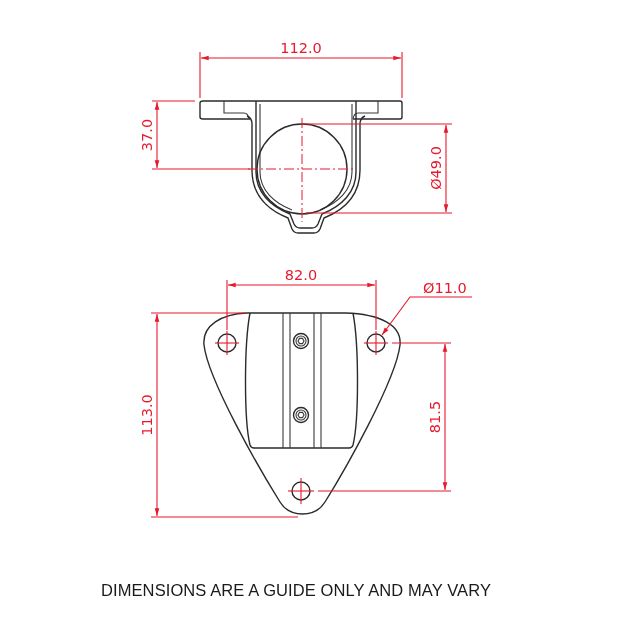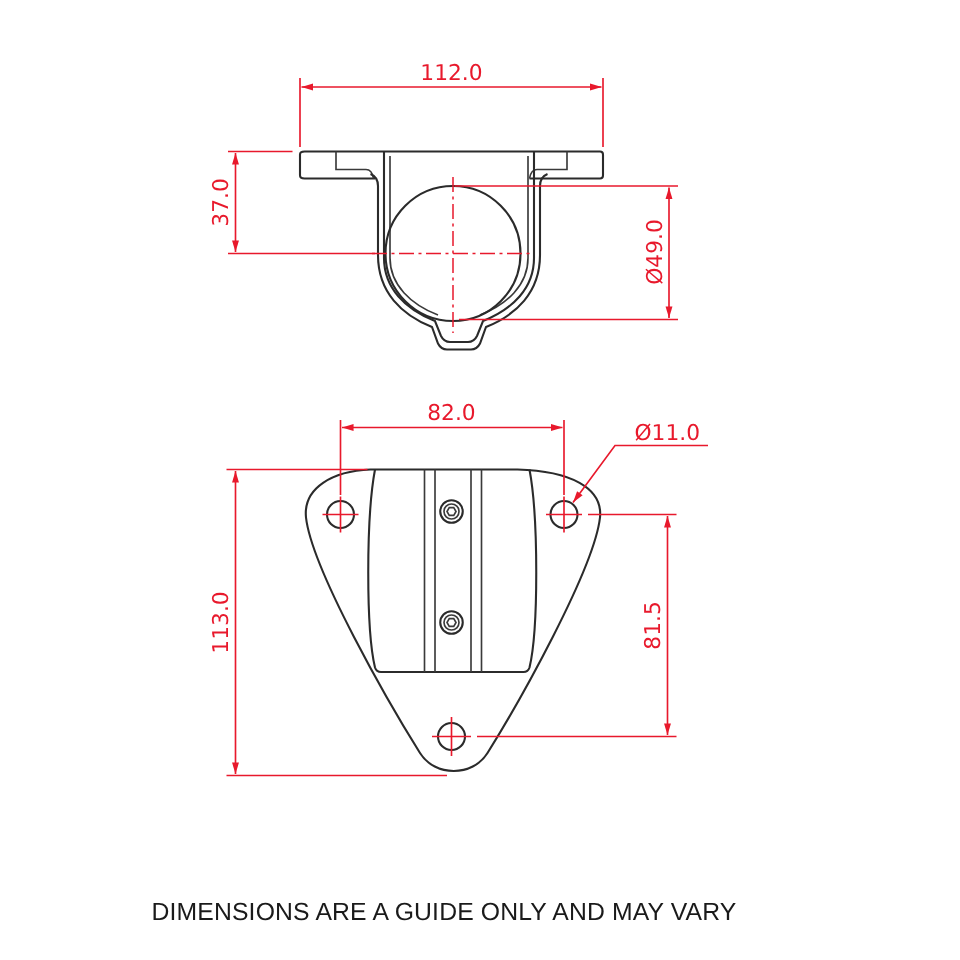--- a/index.html
+++ b/index.html
@@ -5,21 +5,21 @@
   html, body { margin: 0; padding: 0; background: #ffffff; }
   body { width: 640px; height: 640px; position: relative; overflow: hidden; font-family: "DejaVu Sans", sans-serif; }
   svg { position: absolute; left: 0; top: 0; }
   .outline { fill: none; stroke: #2b2b2b; stroke-width: 1.4; }
   .outline-thin { fill: none; stroke: #3a3a3a; stroke-width: 1.1; }
   .dim { stroke: #e8192c; stroke-width: 1.1; fill: none; }
   .center { stroke: #e8192c; stroke-width: 1; fill: none; stroke-dasharray: 10 3 2 3; }
   .arrow { fill: #e8192c; stroke: none; }
   .dimtext { fill: #e8192c; font-family: "DejaVu Sans", sans-serif; font-size: 14.5px; }
   .footer {
-    position: absolute; left: 0; width: 592px; top: 599px;
+    position: absolute; left: 0; width: 592px; top: 581px;
     text-align: center; font-family: "Liberation Sans", sans-serif;
     font-size: 16.5px; color: #1a1a1a; letter-spacing: 0.1px;
   }
 </style>
 </head>
 <body>
 
 <svg width="640" height="640" viewBox="0 0 640 640">
   <defs>
     <marker id="arr" viewBox="0 0 10 10" refX="10" refY="5" markerWidth="7" markerHeight="7" orient="auto-start-reverse">

